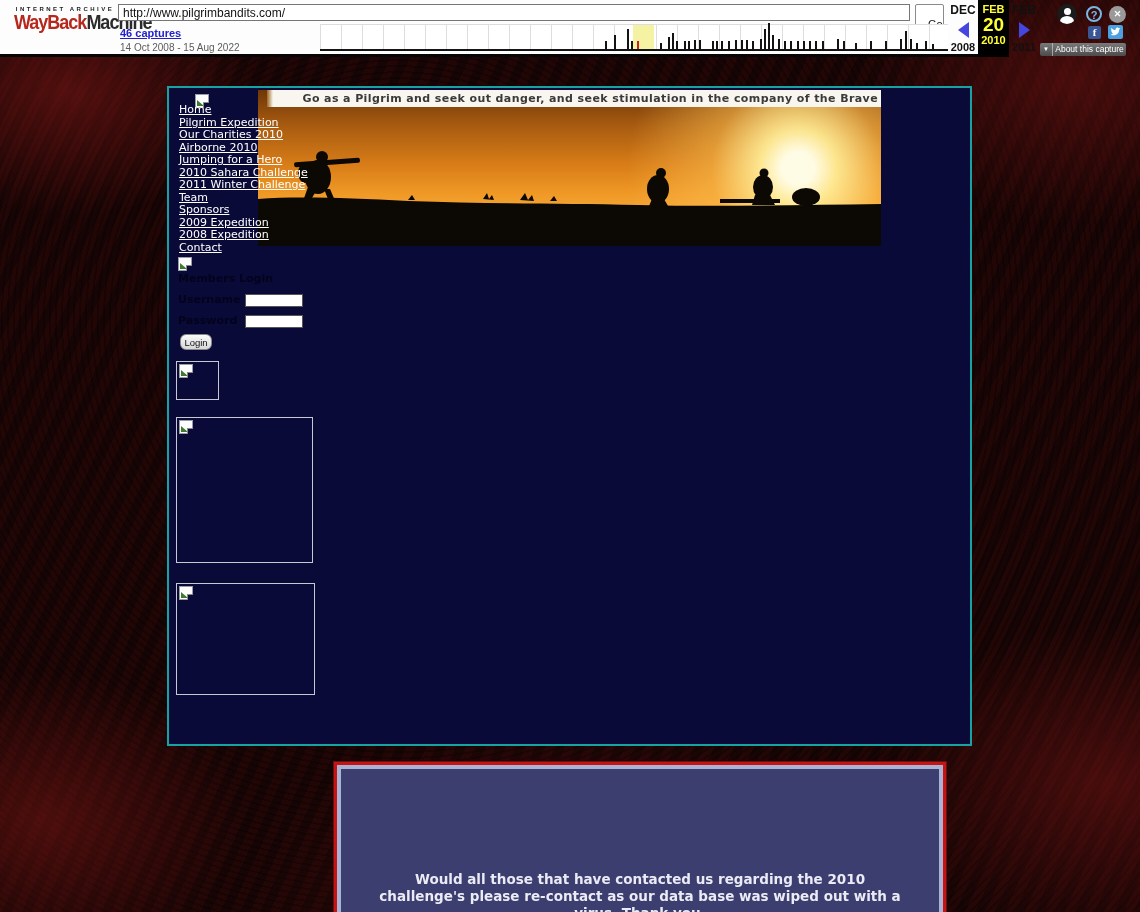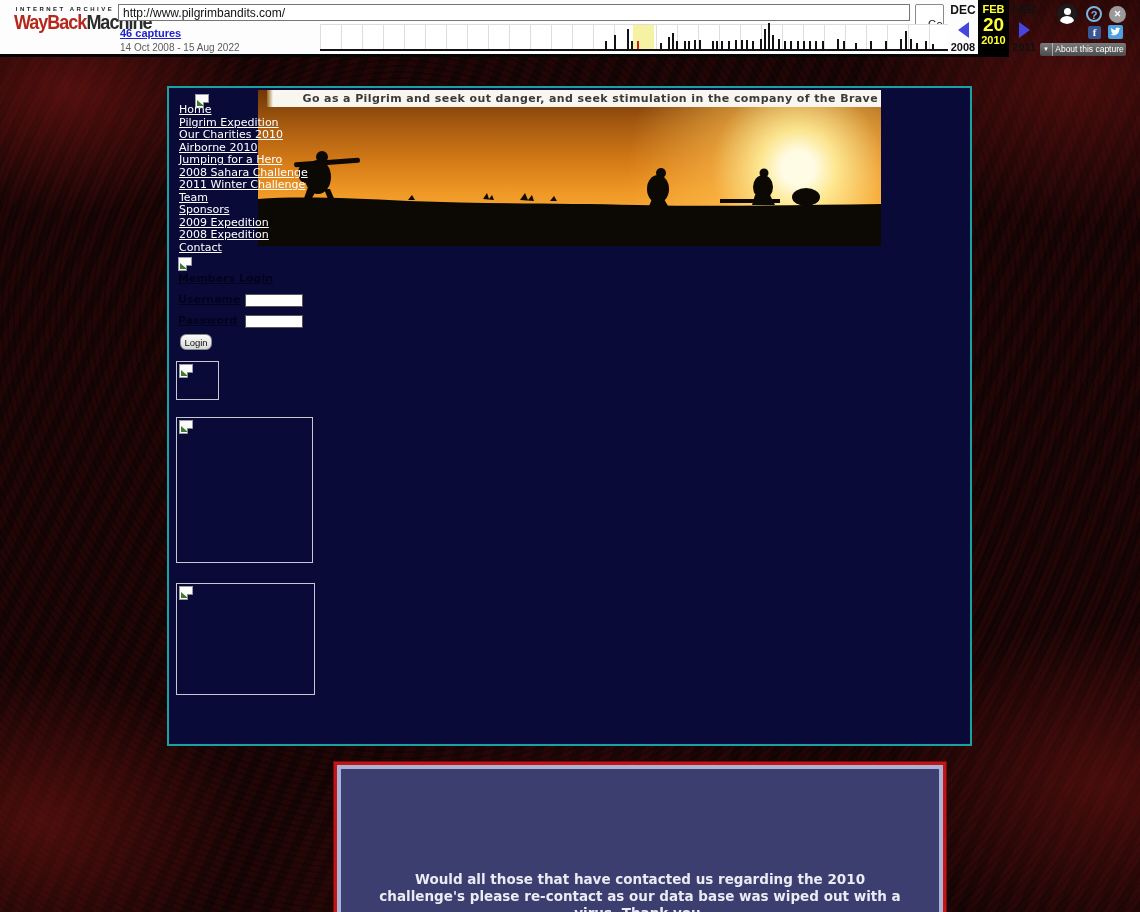--- a/index.html
+++ b/index.html
@@ -59,21 +59,21 @@
     background-image:
       radial-gradient(circle at 540px 78px, #fffce6 0 16px, rgba(255,236,150,.95) 38px, rgba(252,190,80,.55) 86px, rgba(244,155,45,0) 170px),
       linear-gradient(180deg,#6e3608 0%,#a65a10 22%,#d87d18 48%,#ef9826 66%,#f6ab3c 82%,#f2a030 100%);}
   .banner .cap{position:absolute;left:9px;right:0;top:0;height:17px;background:linear-gradient(90deg,#9a6620 0,#f8f6ef 6px,#f8f6ef);color:#3a3a3a;font-size:11px;font-weight:bold;text-align:right;line-height:17px;padding-right:3px;letter-spacing:.4px;font-family:"DejaVu Sans",sans-serif;white-space:nowrap;overflow:hidden;}
   .banner svg.ground{position:absolute;left:0;bottom:0;}
   .nav{position:absolute;left:10px;top:16px;z-index:5;width:220px;}
   .nav a{display:block;color:#fff;font-size:11px;line-height:12.5px;text-decoration:underline;font-family:"DejaVu Sans",sans-serif;white-space:nowrap;}
   .bimg{position:absolute;width:14px;height:14px;background:#fdfdfd;border:1px solid #9a9aa8;}
   .bimg:before{content:"";position:absolute;left:1px;bottom:1px;width:0;height:0;border-left:7px solid #3f7a2e;border-top:6px solid transparent;}
   .bimg:after{content:"";position:absolute;right:-1px;bottom:-1px;width:5px;height:5px;background:#0a0a38;border-top:1px solid #888;border-left:1px solid #888;}
-  .loginlbl{position:absolute;color:#03031d;font-size:11px;font-weight:bold;font-family:"DejaVu Sans",sans-serif;white-space:nowrap;text-decoration:underline;}
+  .loginlbl{position:absolute;color:#03031d;font-size:11px;font-weight:bold;font-family:"DejaVu Sans",sans-serif;white-space:nowrap;}
   .loginput{position:absolute;width:58px;height:13px;border:1px solid #555;background:#fff;font-size:10px;padding:0 2px;}
   .loginbtn{position:absolute;left:11px;top:246px;width:32px;height:16px;background:linear-gradient(#fafafa,#d8d8d8);border:1px solid #8a8a8a;border-radius:6px;font-size:9.5px;line-height:13px;text-align:center;color:#111;padding:0;}
   .phbox{position:absolute;border:1px solid #c8c8d2;}
   .phbox .bimg{left:2px;top:2px;}
   .gossip-head{position:absolute;left:334px;top:741px;width:612px;text-align:center;z-index:6;color:#170b0b;font-size:15px;font-weight:bold;font-family:"DejaVu Sans",sans-serif;letter-spacing:.5px;}
   .gossipbox{position:absolute;left:334px;top:762px;width:612px;height:158px;background:#3c3e70;border:3px solid #c41414;box-shadow:inset 0 0 0 4px #a9b3d6, 0 0 0 1px #6e0d0d;}
   .gossipbox .msg{position:absolute;left:36px;right:36px;top:106px;text-align:center;color:#ebebf5;font-size:13.5px;font-weight:bold;line-height:17px;font-family:"DejaVu Sans",sans-serif;}
 </style>
 </head>
 <body>
@@ -209,21 +209,21 @@
         </g>
       </svg>
     </div>
 
     <div class="nav" id="nav-list">
         <a href="#">Home</a>
         <a href="#">Pilgrim Expedition</a>
         <a href="#">Our Charities 2010</a>
         <a href="#">Airborne 2010</a>
         <a href="#">Jumping for a Hero</a>
-        <a href="#">2008 Sahara Challenge</a>
+        <a href="#">2010 Sahara Challenge</a>
         <a href="#">2011 Winter Challenge</a>
         <a href="#">Team</a>
         <a href="#">Sponsors</a>
         <a href="#">2009 Expedition</a>
         <a href="#">2008 Expedition</a>
         <a href="#">Contact</a>
       </div>
 
     <div class="bimg" style="left:26px;top:6px;z-index:4;"></div>
     <div class="bimg" style="left:9px;top:169px;"></div>

